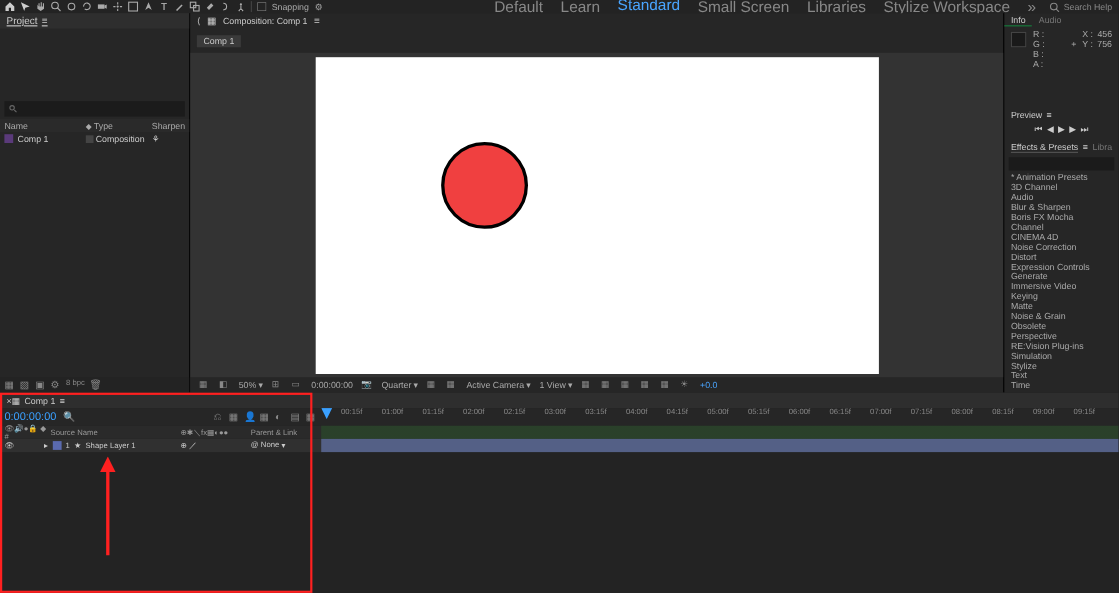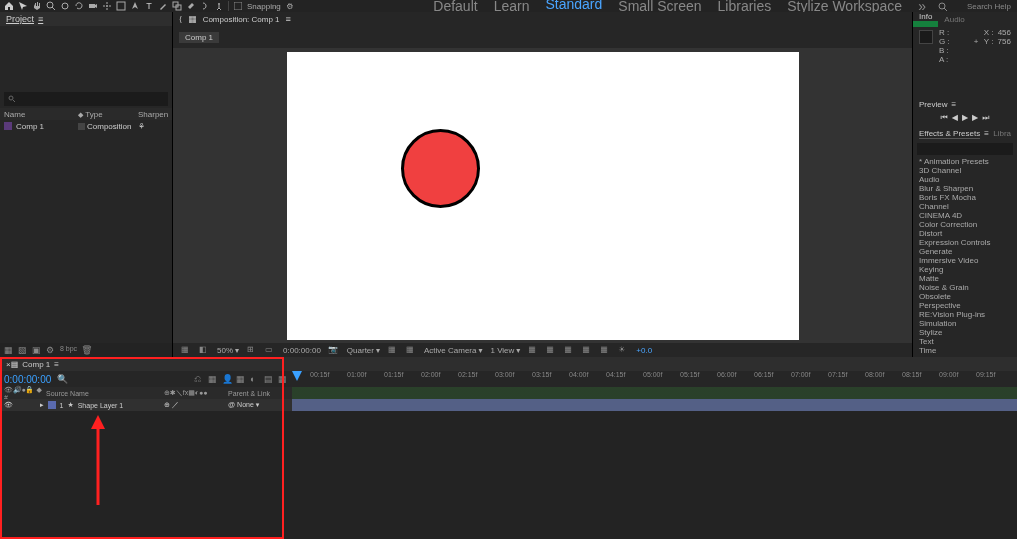--- a/index.html
+++ b/index.html
@@ -2,21 +2,21 @@
 <html><head>
 <meta charset="utf-8">
 <style>
   html,body{margin:0;padding:0;background:#1e1e1e;font-family:Arial,Helvetica,sans-serif;font-size:9px;color:#ccc;width:1017px;height:539px;overflow:hidden;}
   .topbar{height:12px;background:#232323;display:flex;align-items:center;padding:0 4px;gap:4px;}
   .topbar .icon{width:10px;height:10px;display:flex;align-items:center;justify-content:center;color:#aaa;}
   .topbar .sep{width:1px;height:10px;background:#444;}
   .topbar .spacer{flex:1;}
   .ws-tab{padding:1px 6px;color:#888;font-size:14px;}
   .ws-tab.active{color:#4aa5ff;border-bottom:4px solid #ec4899;}
-  .search-box{display:flex;align-items:center;gap:20px;padding:0 2px;}
+  .search-box{display:flex;align-items:center;gap:4px;padding:0 2px;}
 
   .main{display:flex;height:345px;}
   .project{width:172px;background:#262626;display:flex;flex-direction:column;border-right:1px solid #000;}
   .panel-tab{height:14px;display:flex;align-items:center;padding:0 6px;background:#2e2e2e;font-size:9px;gap:4px;text-decoration:underline;}
   .proj-empty{flex:0 0 64px;}
   .proj-search{height:14px;background:#1b1b1b;margin:2px 4px;display:flex;align-items:center;padding:0 4px;}
   .proj-cols{display:flex;height:12px;align-items:center;padding:0 4px;font-size:8px;color:#aaa;background:#2a2a2a;}
   .proj-cols span:nth-child(1){flex:1;}
   .proj-cols span:nth-child(2){width:60px;}
   .proj-cols span:nth-child(3){width:30px;}
@@ -281,21 +281,21 @@
       <span class="ico">▦</span>
       <span class="ico">▦</span>
       <span class="ico">▦</span>
       <span class="ico">☀</span>
       <span style="color:#4aa5ff;">+0.0</span>
     </div>
   </div>
 
   <div class="right">
     <div class="info-tabs">
-      <span style="border-bottom:6px solid #15803d;">Info</span>
+      <span style="border-bottom:1px solid #15803d;">Info</span>
       <span style="color:#777;">Audio</span>
     </div>
     <div class="info-box">
       <div class="info-sw"></div>
       <div class="info-vals">
         <div>
             <span>R :</span>
           </div>
         <div>
             <span>G :</span>
@@ -341,21 +341,21 @@
       </div>
       <div class="ep-search"></div>
       <div class="ep-list">
         <div>* Animation Presets</div>
         <div>3D Channel</div>
         <div>Audio</div>
         <div>Blur &amp; Sharpen</div>
         <div>Boris FX Mocha</div>
         <div>Channel</div>
         <div>CINEMA 4D</div>
-        <div>Color Correction</div>
+        <div>Noise Correction</div>
         <div>Distort</div>
         <div>Expression Controls</div>
         <div>Generate</div>
         <div>Immersive Video</div>
         <div>Keying</div>
         <div>Matte</div>
         <div>Noise &amp; Grain</div>
         <div>Obsolete</div>
         <div>Perspective</div>
         <div>RE:Vision Plug-ins</div>

